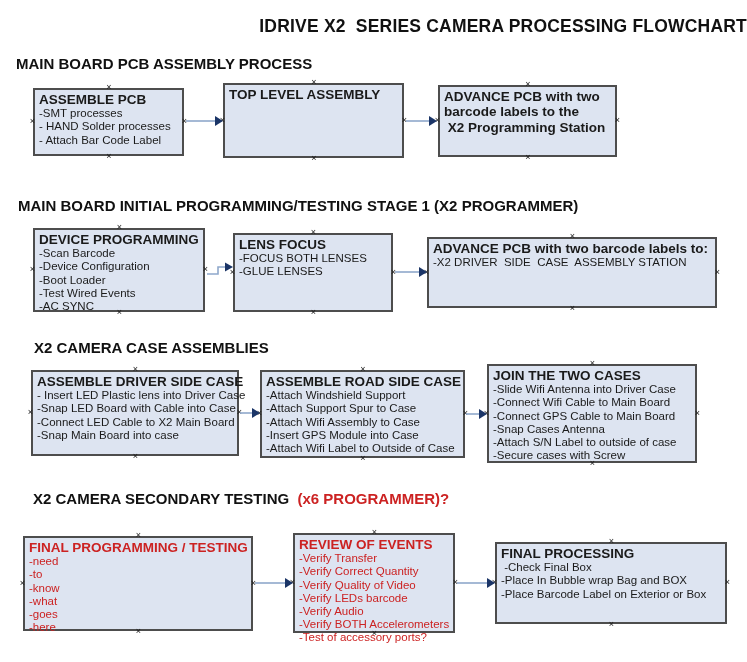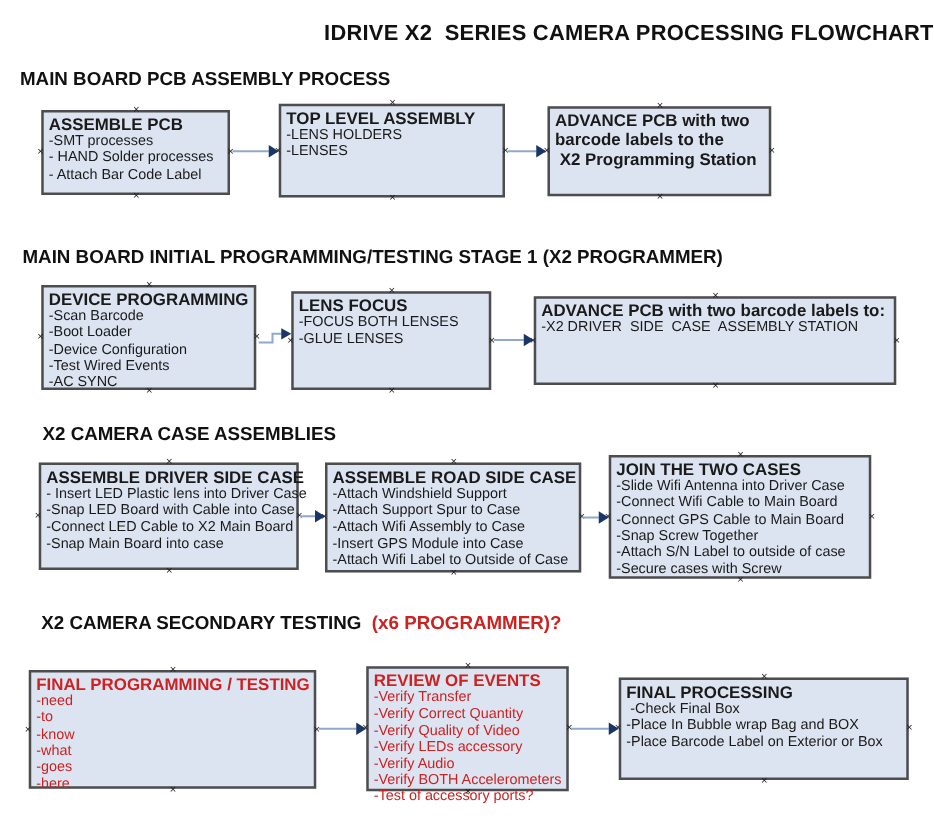--- a/index.html
+++ b/index.html
@@ -67,24 +67,20 @@
         <div>- Attach Bar Code Label</div>
       </div>
     <span class="cp cp-t">×</span>
     <span class="cp cp-b">×</span>
     <span class="cp cp-l">×</span>
     <span class="cp cp-r">×</span>
   </div>
 
   <div class="box" style="left:223px;top:83px;width:181px;height:75px;">
     <div class="bt">TOP LEVEL ASSEMBLY</div>
-    <div class="lines">
-        <div>-LENS HOLDERS</div>
-        <div>-LENSES</div>
-      </div>
     <span class="cp cp-t">×</span>
     <span class="cp cp-b">×</span>
     <span class="cp cp-l">×</span>
     <span class="cp cp-r">×</span>
   </div>
 
   <div class="box bold-lines" style="left:438px;top:85px;width:179px;height:72px;">
     <div class="bt">ADVANCE PCB with two</div>
     <div class="lines">
         <div>barcode labels to the</div>
@@ -93,22 +89,22 @@
     <span class="cp cp-t">×</span>
     <span class="cp cp-b">×</span>
     <span class="cp cp-l">×</span>
     <span class="cp cp-r">×</span>
   </div>
 
   <div class="box" style="left:33px;top:228px;width:172px;height:84px;">
     <div class="bt">DEVICE PROGRAMMING</div>
     <div class="lines">
         <div>-Scan Barcode</div>
+        <div>-Device Configuration</div>
         <div>-Boot Loader</div>
-        <div>-Device Configuration</div>
         <div>-Test Wired Events</div>
         <div>-AC SYNC</div>
       </div>
     <span class="cp cp-t">×</span>
     <span class="cp cp-b">×</span>
     <span class="cp cp-l">×</span>
     <span class="cp cp-r">×</span>
   </div>
 
   <div class="box" style="left:233px;top:233px;width:160px;height:79px;">
@@ -162,21 +158,21 @@
     <span class="cp cp-l">×</span>
     <span class="cp cp-r">×</span>
   </div>
 
   <div class="box" style="left:487px;top:364px;width:210px;height:99px;">
     <div class="bt">JOIN THE TWO CASES</div>
     <div class="lines">
         <div>-Slide Wifi Antenna into Driver Case</div>
         <div>-Connect Wifi Cable to Main Board</div>
         <div>-Connect GPS Cable to Main Board</div>
-        <div>-Snap Screw Together</div>
+        <div>-Snap Cases Antenna</div>
         <div>-Attach S/N Label to outside of case</div>
         <div>-Secure cases with Screw</div>
       </div>
     <span class="cp cp-t">×</span>
     <span class="cp cp-b">×</span>
     <span class="cp cp-l">×</span>
     <span class="cp cp-r">×</span>
   </div>
 
   <div class="box red" style="left:23px;top:536px;width:230px;height:95px;">
@@ -194,21 +190,21 @@
     <span class="cp cp-l">×</span>
     <span class="cp cp-r">×</span>
   </div>
 
   <div class="box red" style="left:293px;top:533px;width:162px;height:100px;">
     <div class="bt">REVIEW OF EVENTS</div>
     <div class="lines">
         <div>-Verify Transfer</div>
         <div>-Verify Correct Quantity</div>
         <div>-Verify Quality of Video</div>
-        <div>-Verify LEDs accessory</div>
+        <div>-Verify LEDs barcode</div>
         <div>-Verify Audio</div>
         <div>-Verify BOTH Accelerometers</div>
         <div>-Test of accessory ports?</div>
       </div>
     <span class="cp cp-t">×</span>
     <span class="cp cp-b">×</span>
     <span class="cp cp-l">×</span>
     <span class="cp cp-r">×</span>
   </div>
 

